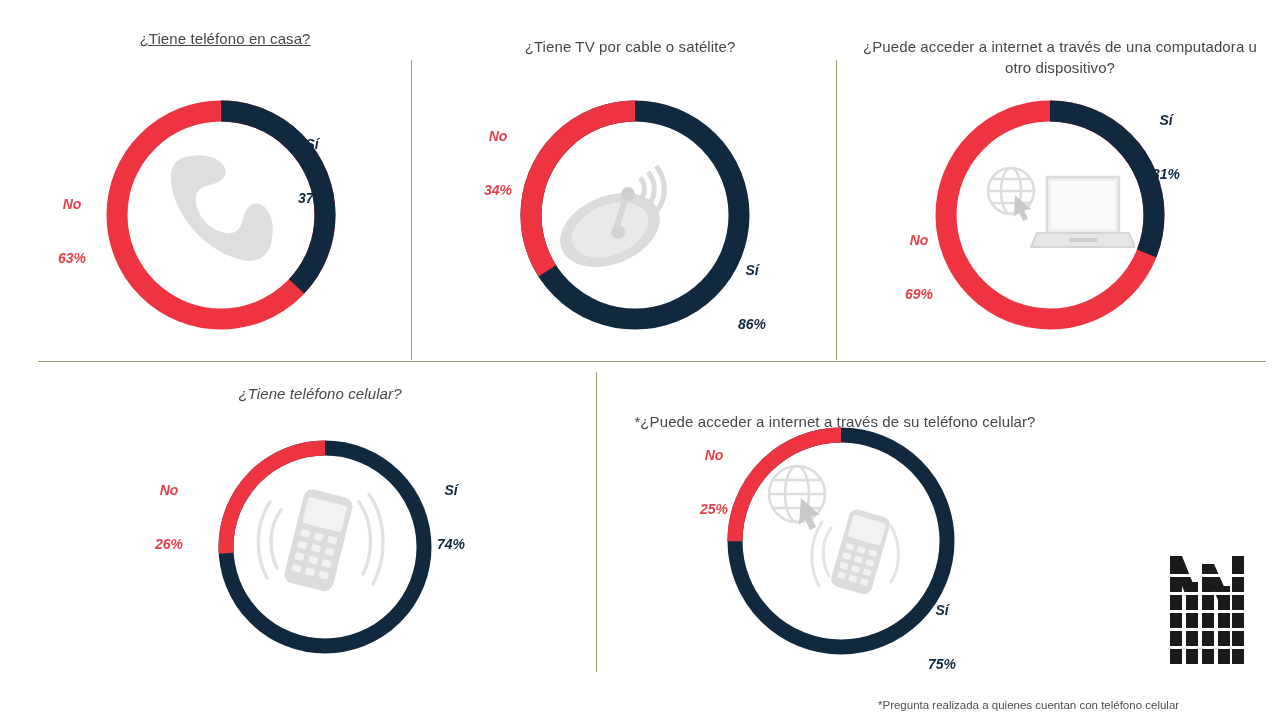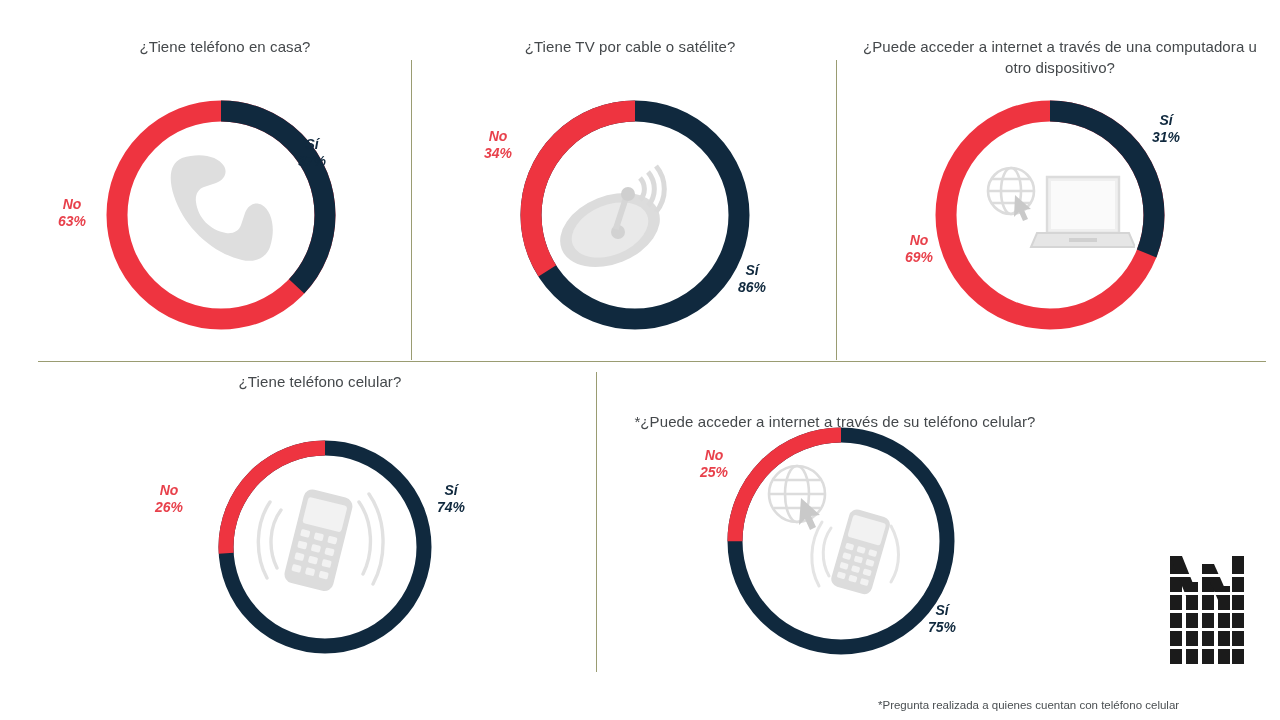--- a/index.html
+++ b/index.html
@@ -59,21 +59,21 @@
   
   .lbl {
     position: absolute;
     text-align: center;
     font-weight: bold;
     line-height: 1.22;
     white-space: nowrap;
     font-style: italic;
   }
   .lbl .k { display: block; }
-  .lbl .v { display: block; }
+  .lbl .v { display: block; margin-top: 37px; }
   .lbl.si { color: #10293e; }
   .lbl.no { color: #e8404b; }
 
   
   .footnote {
     position: absolute;
     font-size: 11.5px;
     color: #4a4f52;
     white-space: nowrap;
   }
@@ -94,21 +94,21 @@
 <body>
 
 <div class="canvas">
 
   <div class="vline" style="left:411px; top:60px; height:300px;"></div>
   <div class="vline" style="left:836px; top:60px; height:300px;"></div>
   <div class="hline" style="left:38px; top:361px; width:1228px;"></div>
   <div class="vline" style="left:596px; top:372px; height:300px;"></div>
 
   <div class="panel">
-    <div class="panel-title" style="left:40px; top:36px; width:370px;">¿Tiene teléfono en casa?</div>
+    <div class="panel-title" style="left:40px; top:28px; width:370px;text-decoration:underline;">¿Tiene teléfono en casa?</div>
 
     <div class="art" style="left:160px; top:150px;">
       <svg width="130" height="115" viewBox="0 0 130 115">
         <g fill="#DEDEDE">
           <path d="M22,8 C40,2 58,6 64,16 C68,23 64,30 56,33 L44,37 C38,39 35,45 36,52
                    C38,68 50,80 66,83 C73,84 79,81 81,75 L85,63 C88,55 95,51 102,55
                    C112,61 116,79 110,97 C106,108 95,113 82,110 C52,103 24,77 14,46
                    C8,28 10,13 22,8 Z"></path>
         </g>
       </svg>
@@ -202,21 +202,21 @@
       <span class="k">Sí</span>
       <span class="v">31%</span>
     </div>
     <div class="lbl no" style="left:905px; top:232px; font-size:14px;">
       <span class="k">No</span>
       <span class="v">69%</span>
     </div>
   </div>
 
   <div class="panel">
-    <div class="panel-title" style="left:130px; top:371px; width:380px;">¿Tiene teléfono celular?</div>
+    <div class="panel-title" style="left:130px; top:383px; width:380px;font-style:italic;">¿Tiene teléfono celular?</div>
 
     <div class="art" style="left:255px; top:480px;">
       <svg width="130" height="125" viewBox="0 0 130 125">
         <g transform="rotate(14 62 62)">
           <rect x="38" y="12" width="50" height="96" rx="9" fill="#DCDCDC"></rect>
           <rect x="43" y="20" width="40" height="27" rx="3" fill="#F2F2F2"></rect>
           <g fill="#F2F2F2">
             <rect x="44" y="53" width="9" height="7" rx="1.6"></rect>
             <rect x="58" y="53" width="9" height="7" rx="1.6"></rect>
             <rect x="72" y="53" width="9" height="7" rx="1.6"></rect>

